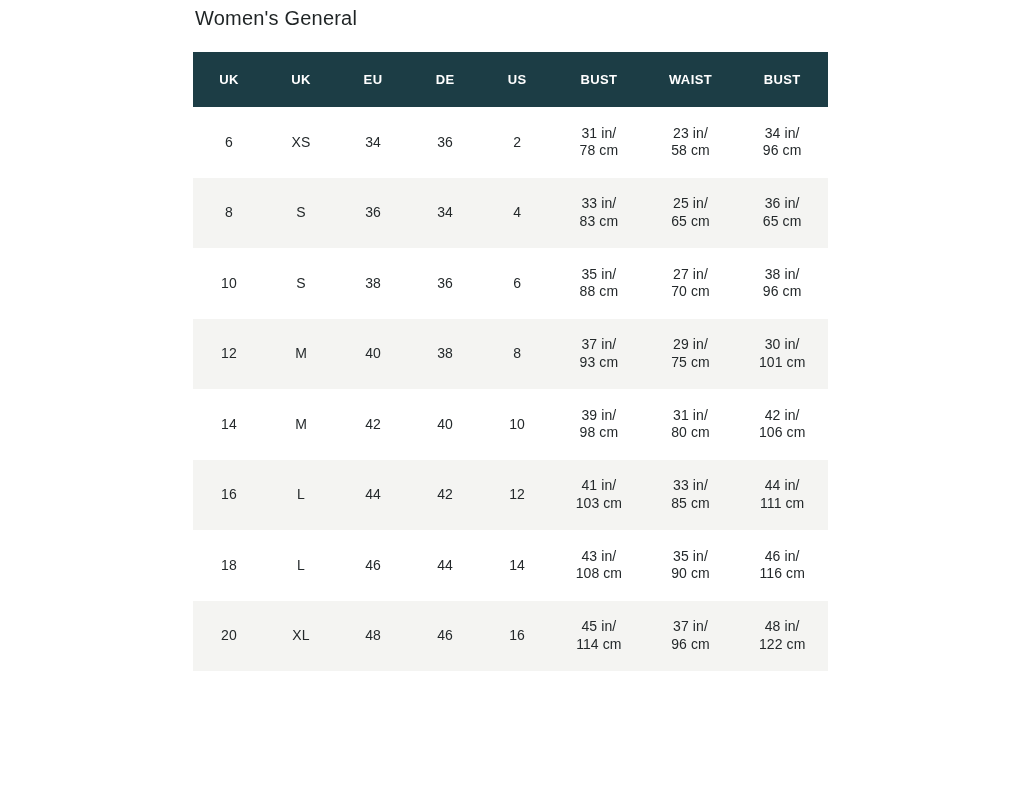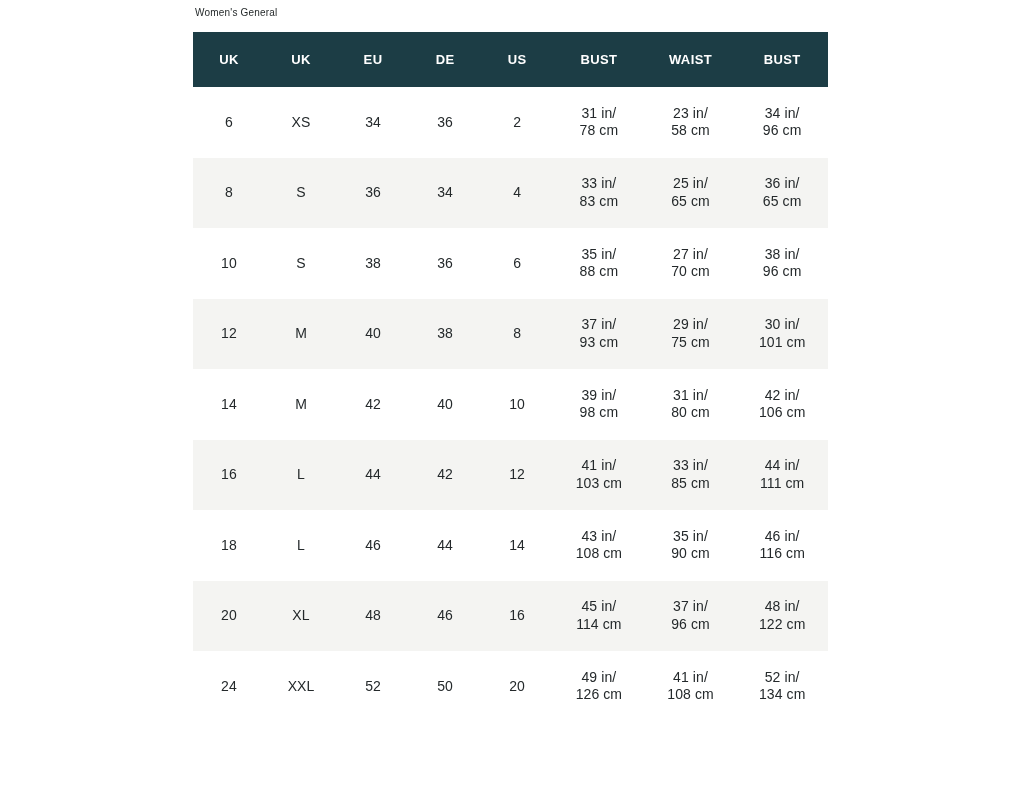--- a/index.html
+++ b/index.html
@@ -13,27 +13,27 @@
   }
   .page {
     position: absolute;
     top: 0;
     left: 193px;
     width: 635px;
   }
   .title {
     margin: 0;
     padding: 7px 0 0 2px;
-    font-size: 10px;
+    font-size: 20px;
     font-weight: 400;
     letter-spacing: 0.2px;
     color: #1f2425;
   }
   table.size-chart {
-    margin-top: 14px;
+    margin-top: 22px;
     border-collapse: collapse;
     table-layout: fixed;
     width: 635px;
     border: none;
   }
   col.c-narrow { width: 72px; }
   col.c-wide   { width: 91.6px; }
   thead th {
     background: #1c3d45;
     color: #ffffff;
@@ -191,28 +191,15 @@
           <td>48</td>
           <td>46</td>
           <td>16</td>
           <td>45 in/
 114 cm</td>
           <td>37 in/
 96 cm</td>
           <td>48 in/
 122 cm</td>
         </tr>
-        <tr>
-          <td>24</td>
-          <td>XXL</td>
-          <td>52</td>
-          <td>50</td>
-          <td>20</td>
-          <td>49 in/
-126 cm</td>
-          <td>41 in/
-108 cm</td>
-          <td>52 in/
-134 cm</td>
-        </tr>
       </tbody>
   </table>
 </div>
 
 </body></html>

